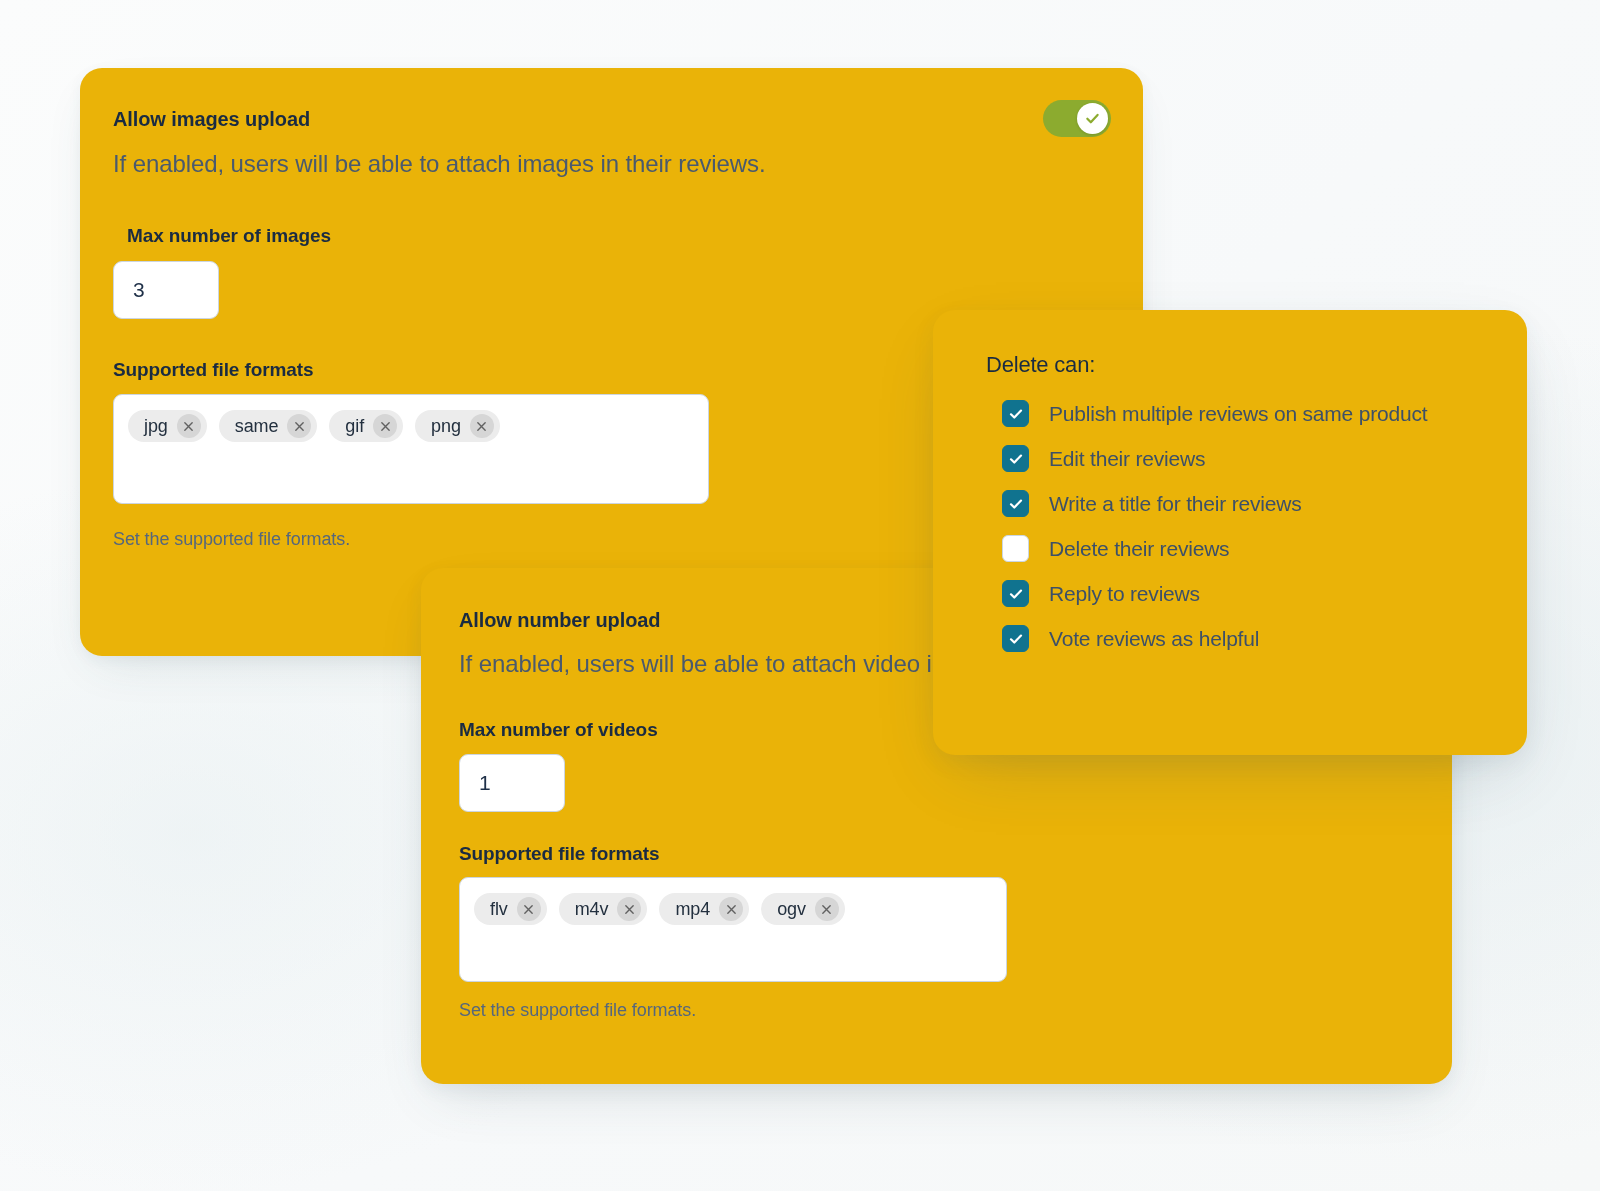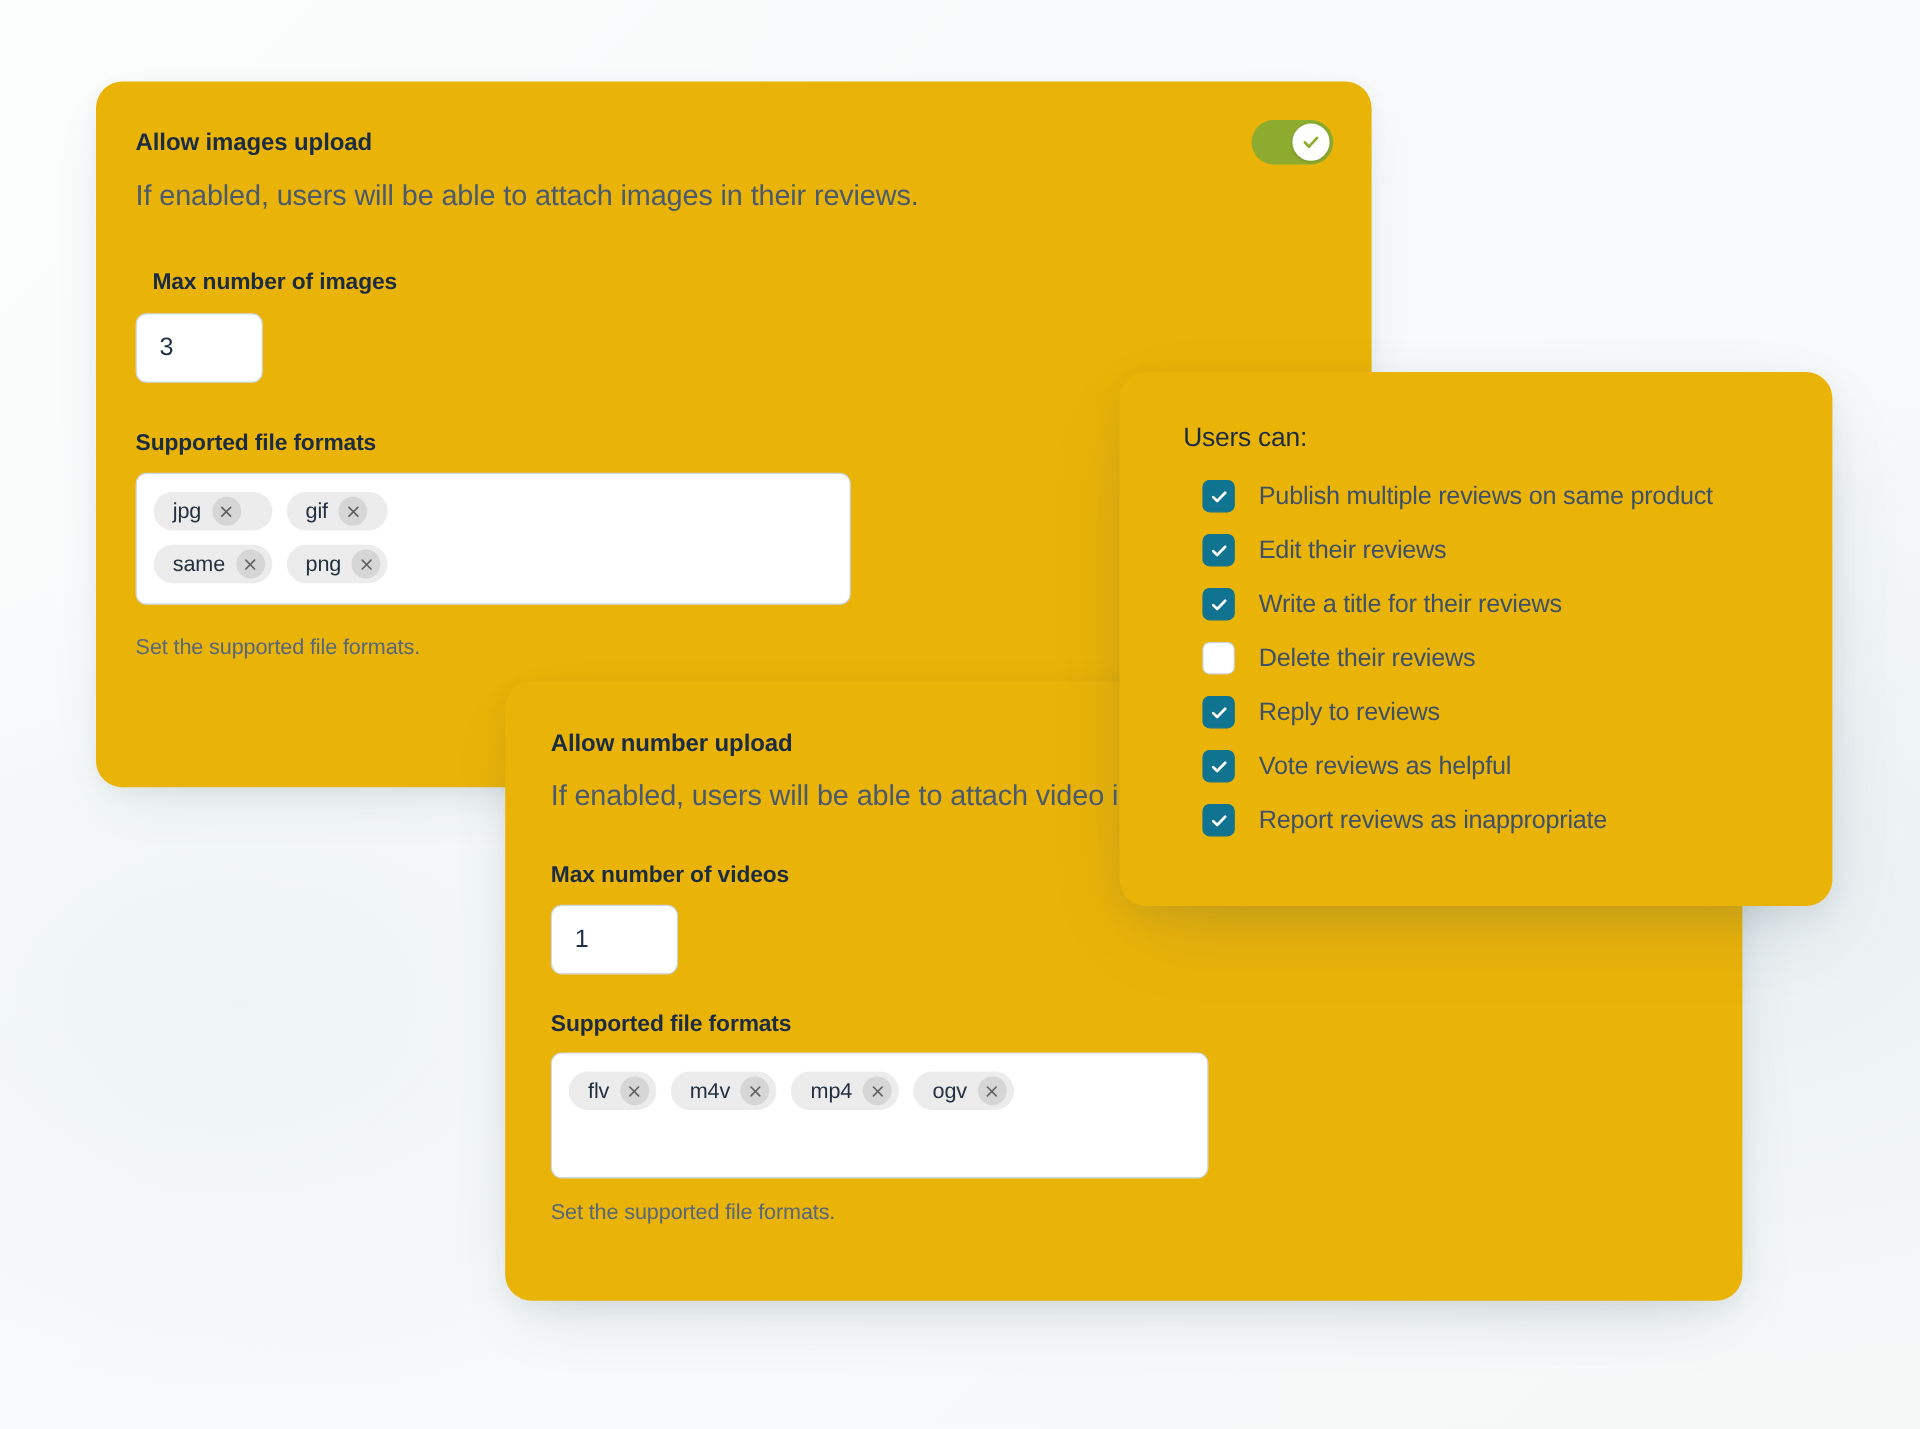--- a/index.html
+++ b/index.html
@@ -228,21 +228,21 @@
     </div>
 
     <div class="section-desc" style="position:absolute;left:33px;top:82px;">If enabled, users will be able to attach images in their reviews.</div>
 
     <div class="field-label" style="position:absolute;left:17px;top:157px;margin-left:30px;">Max number of images</div>
 
     <div class="num-input" style="position:absolute;left:33px;top:193px;">3</div>
 
     <div class="field-label" style="position:absolute;left:33px;top:291px;">Supported file formats</div>
 
-    <div class="tag-box" id="images-tagbox" style="position:absolute;left:33px;top:326px;width:596px;height:110px;flex-direction:column;">
+    <div class="tag-box" id="images-tagbox" style="position:absolute;left:33px;top:326px;width:596px;height:110px;">
         <div class="chip">
           <span class="chip-label">jpg</span>
           <span class="chip-x">
             <svg viewBox="0 0 12 12">
               <path d="M2 2 L10 10 M10 2 L2 10" stroke="#616161" stroke-width="1.5" stroke-linecap="round"></path>
             </svg>
           </span>
         </div>
         <div class="chip">
           <span class="chip-label">same</span>
@@ -320,21 +320,21 @@
           </span>
         </div>
       </div>
 
     <div class="help-text" style="position:absolute;left:38px;top:432px;">Set the supported file formats.</div>
   </div>
 </div>
 
 <div class="card" id="card-permissions">
   <div class="card-inner" style="padding:42px 0 0 53px;">
-    <div class="perm-title">Users can:</div>
+    <div class="perm-title">Delete can:</div>
     <div class="perm-list" id="perm-list">
         <div class="perm-row">
           <span class="cbox">
             <svg viewBox="0 0 16 16">
               <path d="M3 8.3 L6.3 11.5 L13 4.6" fill="none" stroke="#ffffff" stroke-width="2.2" stroke-linecap="round" stroke-linejoin="round"></path>
             </svg>
           </span>
           <span class="perm-label">Publish multiple reviews on same product</span>
         </div>
         <div class="perm-row">
@@ -365,24 +365,16 @@
           </span>
           <span class="perm-label">Reply to reviews</span>
         </div>
         <div class="perm-row">
           <span class="cbox">
             <svg viewBox="0 0 16 16">
               <path d="M3 8.3 L6.3 11.5 L13 4.6" fill="none" stroke="#ffffff" stroke-width="2.2" stroke-linecap="round" stroke-linejoin="round"></path>
             </svg>
           </span>
           <span class="perm-label">Vote reviews as helpful</span>
-        </div>
-        <div class="perm-row">
-          <span class="cbox">
-            <svg viewBox="0 0 16 16">
-              <path d="M3 8.3 L6.3 11.5 L13 4.6" fill="none" stroke="#ffffff" stroke-width="2.2" stroke-linecap="round" stroke-linejoin="round"></path>
-            </svg>
-          </span>
-          <span class="perm-label">Report reviews as inappropriate</span>
         </div>
       </div>
   </div>
 </div>
 
 </body></html>

